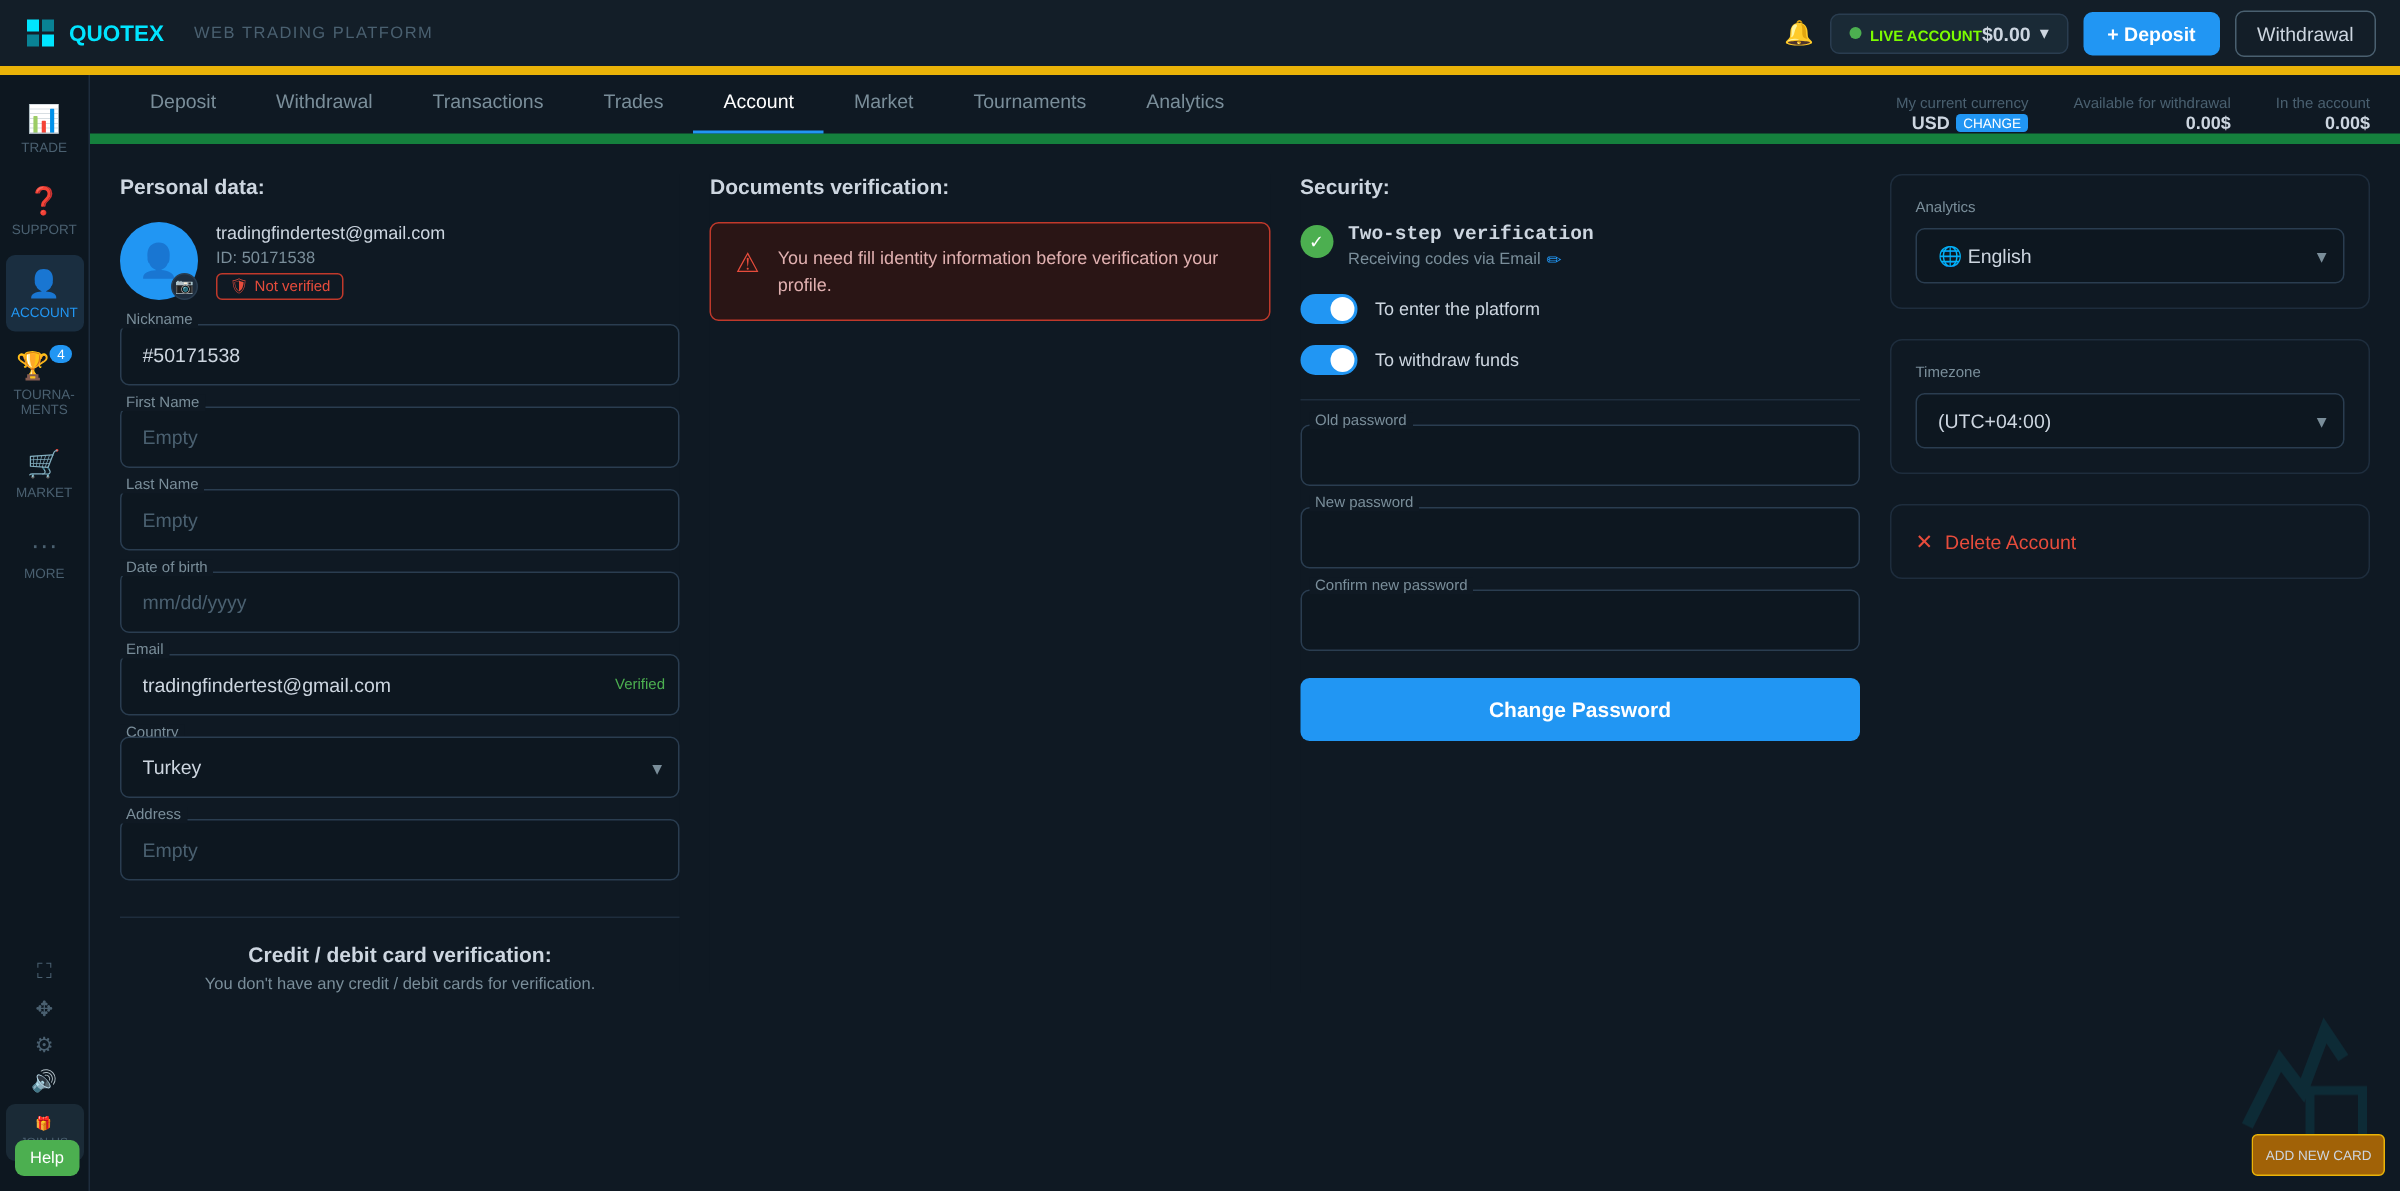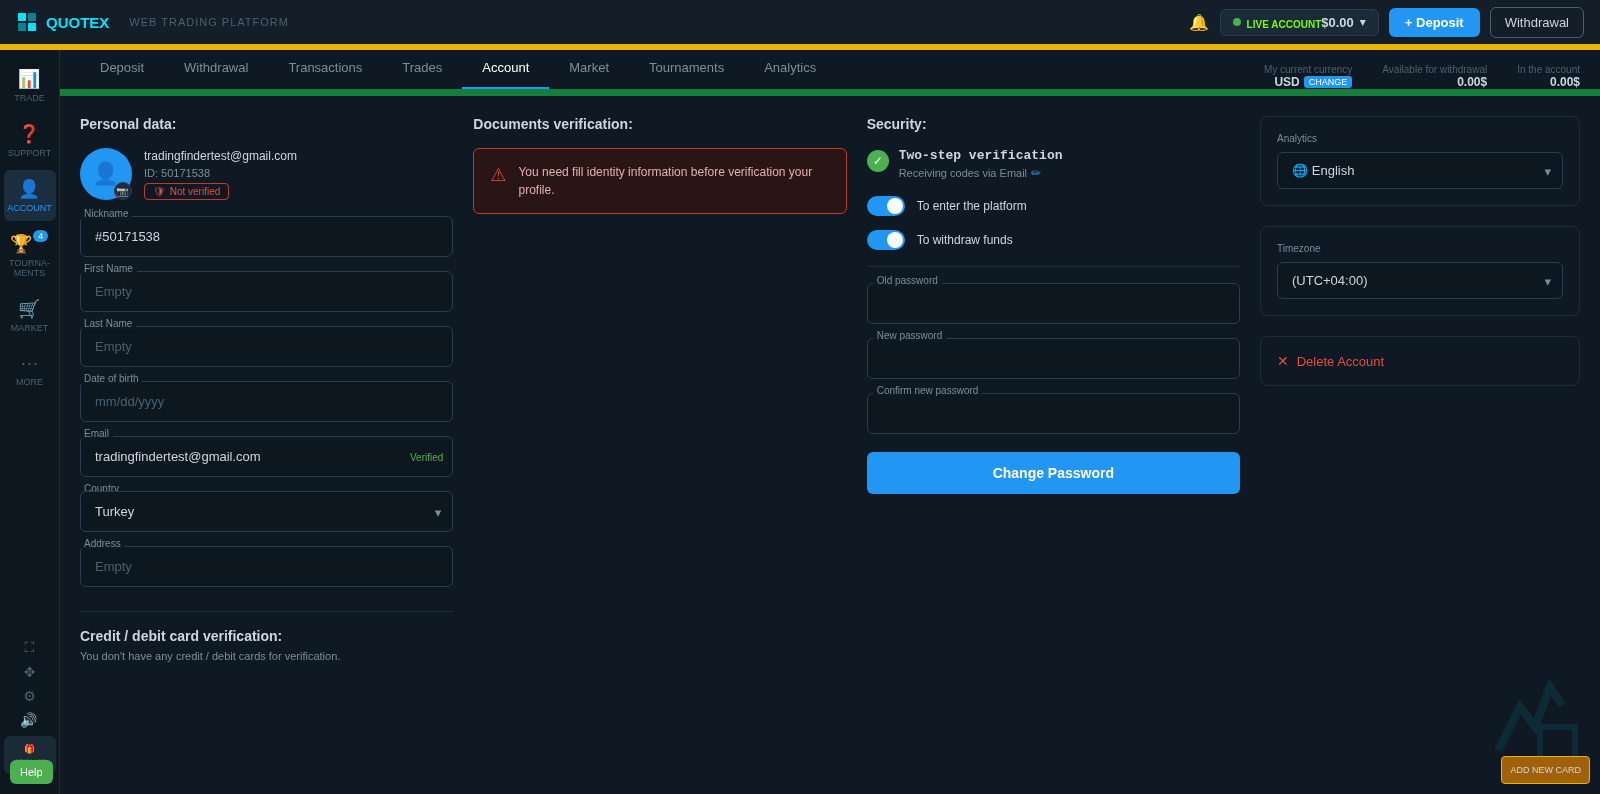--- a/index.html
+++ b/index.html
@@ -101,21 +101,21 @@
     .delete-x { color: #e74c3c; font-size: 14px; }
     .ctrl-btn { background: none; border: none; color: #4a6070; cursor: pointer; font-size: 14px; }
 
     
     .watermark { position: fixed; bottom: 20px; right: 20px; color: #00e5ff; opacity: 0.3; font-size: 60px; line-height: 1; font-weight: 900; pointer-events: none; }
     .add-card-btn { position: fixed; bottom: 10px; right: 10px; background: #a16207; border: 1px solid #eab308; border-radius: 4px; color: #cdd6e0; font-size: 9px; padding: 8px 8px; cursor: pointer; }
 
     
     .help-btn { position: fixed; bottom: 10px; left: 10px; background: #4caf50; border: none; border-radius: 6px; color: #fff; padding: 6px 10px; font-size: 11px; cursor: pointer; }
 
-    .credit-section { margin-top: 10px; }
+    .credit-section { margin-top: 10px; text-align: center; }
     .credit-title { font-size: 14px; color: #cdd6e0; font-weight: 600; margin-bottom: 6px; }
     .credit-sub { font-size: 11px; color: #7a8e9a; }
   </style>
 </head>
 <body>
 
 <div class="topbar">
   <div class="topbar-logo">
     <svg width="22" height="22" viewBox="0 0 22 22" fill="none">
       <rect x="2" y="2" width="8" height="8" fill="#00e5ff"></rect>

